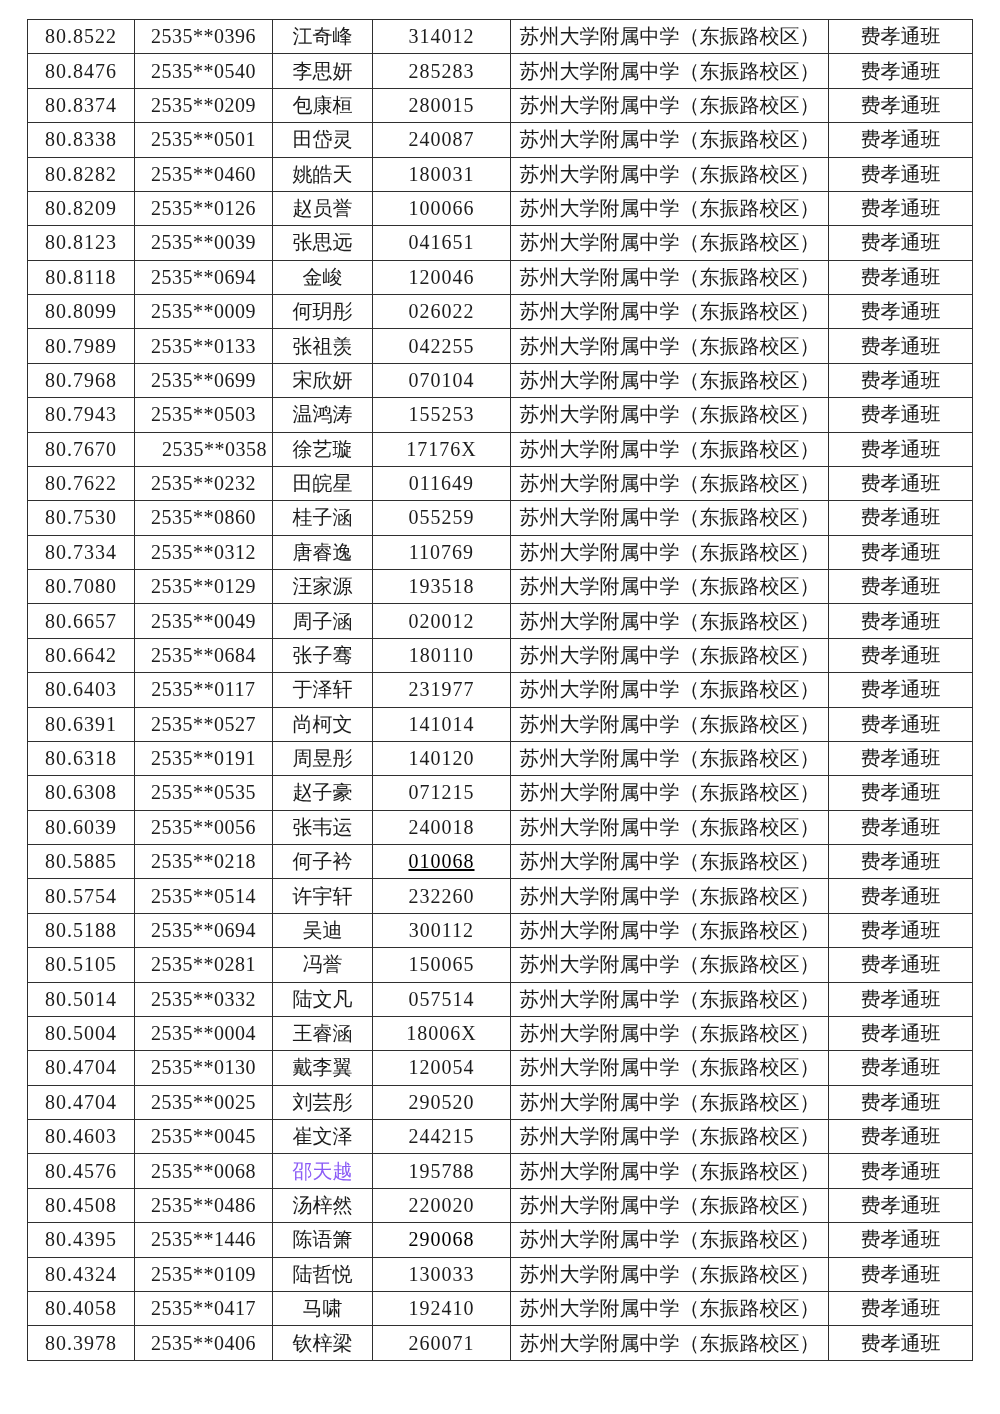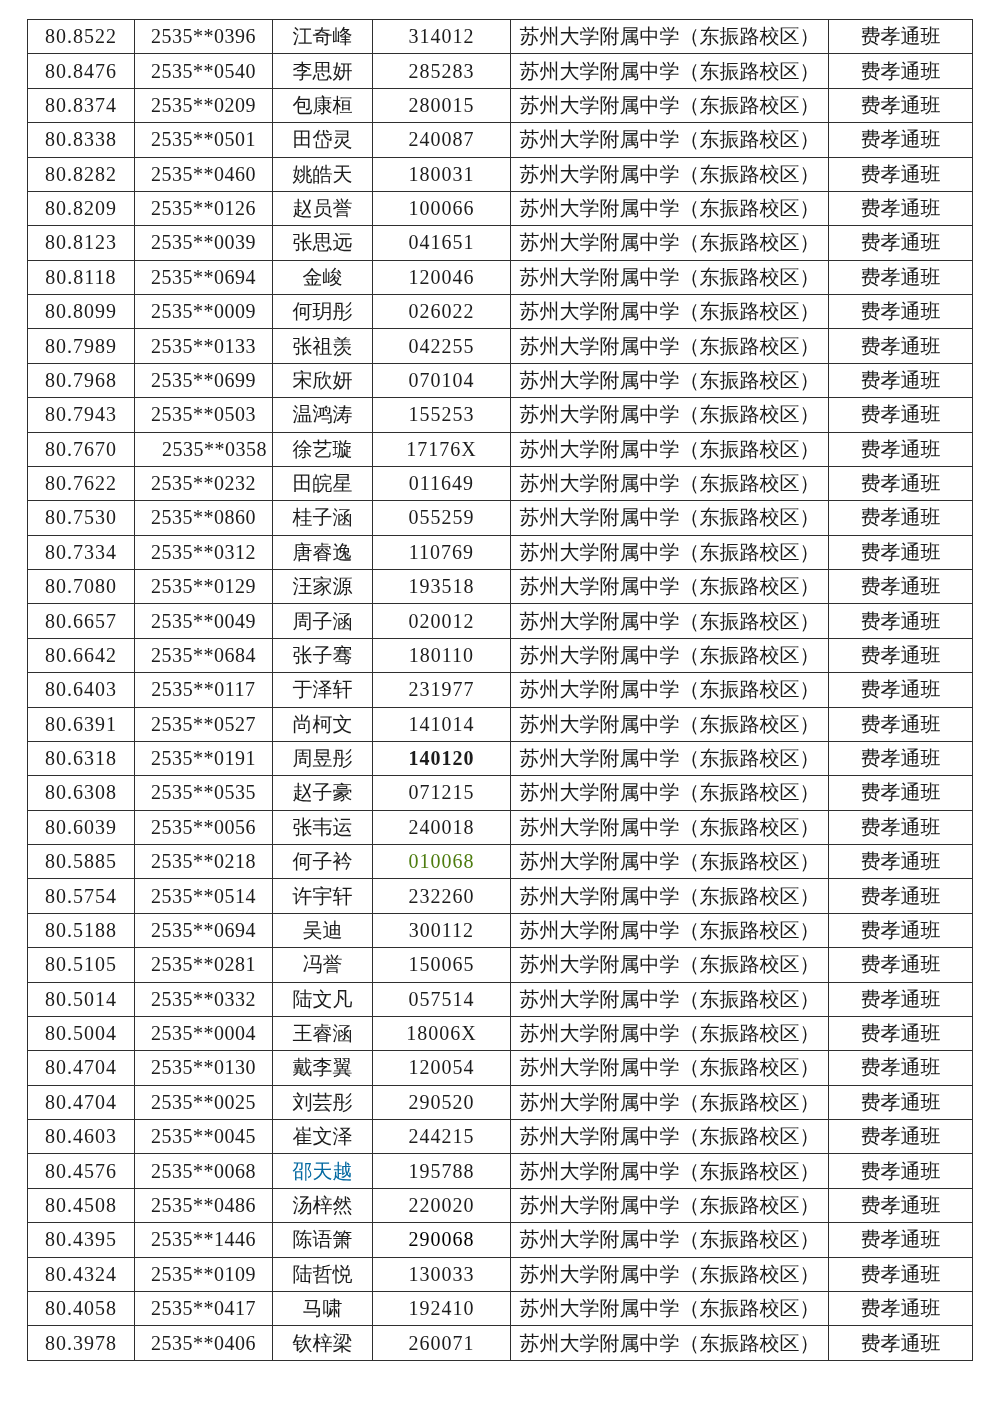--- a/index.html
+++ b/index.html
@@ -216,21 +216,21 @@
           <td class="col-id" style="border-color: rgb(47, 47, 47); color: rgb(28, 28, 28);">2535**0527</td>
           <td class="col-name" style="border-color: rgb(47, 47, 47); color: rgb(28, 28, 28);">尚柯文</td>
           <td class="col-code" style="border-color: rgb(47, 47, 47); color: rgb(28, 28, 28);">141014</td>
           <td class="col-school" style="border-color: rgb(47, 47, 47); color: rgb(28, 28, 28);">苏州大学附属中学（东振路校区）</td>
           <td class="col-class" style="border-color: rgb(47, 47, 47); color: rgb(28, 28, 28);">费孝通班</td>
         </tr>
         <tr>
           <td class="col-score" style="border-color: rgb(47, 47, 47); color: rgb(28, 28, 28);">80.6318</td>
           <td class="col-id" style="border-color: rgb(47, 47, 47); color: rgb(28, 28, 28);">2535**0191</td>
           <td class="col-name" style="border-color: rgb(47, 47, 47); color: rgb(28, 28, 28);">周昱彤</td>
-          <td class="col-code" style="border-color: rgb(47, 47, 47); color: rgb(28, 28, 28); font-weight: bold;">140120</td>
+          <td class="col-code" style="border-color: rgb(47, 47, 47); color: rgb(28, 28, 28);">140120</td>
           <td class="col-school" style="border-color: rgb(47, 47, 47); color: rgb(28, 28, 28);">苏州大学附属中学（东振路校区）</td>
           <td class="col-class" style="border-color: rgb(47, 47, 47); color: rgb(28, 28, 28);">费孝通班</td>
         </tr>
         <tr>
           <td class="col-score" style="border-color: rgb(47, 47, 47); color: rgb(28, 28, 28);">80.6308</td>
           <td class="col-id" style="border-color: rgb(47, 47, 47); color: rgb(28, 28, 28);">2535**0535</td>
           <td class="col-name" style="border-color: rgb(47, 47, 47); color: rgb(28, 28, 28);">赵子豪</td>
           <td class="col-code" style="border-color: rgb(47, 47, 47); color: rgb(28, 28, 28);">071215</td>
           <td class="col-school" style="border-color: rgb(47, 47, 47); color: rgb(28, 28, 28);">苏州大学附属中学（东振路校区）</td>
           <td class="col-class" style="border-color: rgb(47, 47, 47); color: rgb(28, 28, 28);">费孝通班</td>
@@ -240,21 +240,21 @@
           <td class="col-id" style="border-color: rgb(47, 47, 47); color: rgb(28, 28, 28);">2535**0056</td>
           <td class="col-name" style="border-color: rgb(47, 47, 47); color: rgb(28, 28, 28);">张韦运</td>
           <td class="col-code" style="border-color: rgb(47, 47, 47); color: rgb(28, 28, 28);">240018</td>
           <td class="col-school" style="border-color: rgb(47, 47, 47); color: rgb(28, 28, 28);">苏州大学附属中学（东振路校区）</td>
           <td class="col-class" style="border-color: rgb(47, 47, 47); color: rgb(28, 28, 28);">费孝通班</td>
         </tr>
         <tr>
           <td class="col-score" style="border-color: rgb(47, 47, 47); color: rgb(28, 28, 28);">80.5885</td>
           <td class="col-id" style="border-color: rgb(47, 47, 47); color: rgb(28, 28, 28);">2535**0218</td>
           <td class="col-name" style="border-color: rgb(47, 47, 47); color: rgb(28, 28, 28);">何子衿</td>
-          <td class="col-code" style="border-color: rgb(47, 47, 47); color: #4d7c0f;">010068</td>
+          <td class="col-code" style="border-color: rgb(47, 47, 47); color: #000000; text-decoration: underline;">010068</td>
           <td class="col-school" style="border-color: rgb(47, 47, 47); color: rgb(28, 28, 28);">苏州大学附属中学（东振路校区）</td>
           <td class="col-class" style="border-color: rgb(47, 47, 47); color: rgb(28, 28, 28);">费孝通班</td>
         </tr>
         <tr>
           <td class="col-score" style="border-color: rgb(47, 47, 47); color: rgb(28, 28, 28);">80.5754</td>
           <td class="col-id" style="border-color: rgb(47, 47, 47); color: rgb(28, 28, 28);">2535**0514</td>
           <td class="col-name" style="border-color: rgb(47, 47, 47); color: rgb(28, 28, 28);">许宇轩</td>
           <td class="col-code" style="border-color: rgb(47, 47, 47); color: rgb(28, 28, 28);">232260</td>
           <td class="col-school" style="border-color: rgb(47, 47, 47); color: rgb(28, 28, 28);">苏州大学附属中学（东振路校区）</td>
           <td class="col-class" style="border-color: rgb(47, 47, 47); color: rgb(28, 28, 28);">费孝通班</td>
@@ -311,21 +311,21 @@
           <td class="col-score" style="border-color: rgb(47, 47, 47); color: rgb(28, 28, 28);">80.4603</td>
           <td class="col-id" style="border-color: rgb(47, 47, 47); color: rgb(28, 28, 28); margin-top: 40px;">2535**0045</td>
           <td class="col-name" style="border-color: rgb(47, 47, 47); color: rgb(28, 28, 28);">崔文泽</td>
           <td class="col-code" style="border-color: rgb(47, 47, 47); color: rgb(28, 28, 28);">244215</td>
           <td class="col-school" style="border-color: rgb(47, 47, 47); color: rgb(28, 28, 28);">苏州大学附属中学（东振路校区）</td>
           <td class="col-class" style="border-color: rgb(47, 47, 47); color: rgb(28, 28, 28);">费孝通班</td>
         </tr>
         <tr>
           <td class="col-score" style="border-color: rgb(47, 47, 47); color: rgb(28, 28, 28);">80.4576</td>
           <td class="col-id" style="border-color: rgb(47, 47, 47); color: rgb(28, 28, 28);">2535**0068</td>
-          <td class="col-name" style="border-color: rgb(47, 47, 47); color: #0369a1;">邵天越</td>
+          <td class="col-name" style="border-color: rgb(47, 47, 47); color: #8b5cf6;">邵天越</td>
           <td class="col-code" style="border-color: rgb(47, 47, 47); color: rgb(28, 28, 28);">195788</td>
           <td class="col-school" style="border-color: rgb(47, 47, 47); color: rgb(28, 28, 28);">苏州大学附属中学（东振路校区）</td>
           <td class="col-class" style="border-color: rgb(47, 47, 47); color: rgb(28, 28, 28);">费孝通班</td>
         </tr>
         <tr>
           <td class="col-score" style="border-color: rgb(47, 47, 47); color: rgb(28, 28, 28);">80.4508</td>
           <td class="col-id" style="border-color: rgb(47, 47, 47); color: rgb(28, 28, 28);">2535**0486</td>
           <td class="col-name" style="border-color: rgb(47, 47, 47); color: rgb(28, 28, 28);">汤梓然</td>
           <td class="col-code" style="border-color: rgb(47, 47, 47); color: rgb(28, 28, 28);">220020</td>
           <td class="col-school" style="border-color: rgb(47, 47, 47); color: rgb(28, 28, 28);">苏州大学附属中学（东振路校区）</td>

